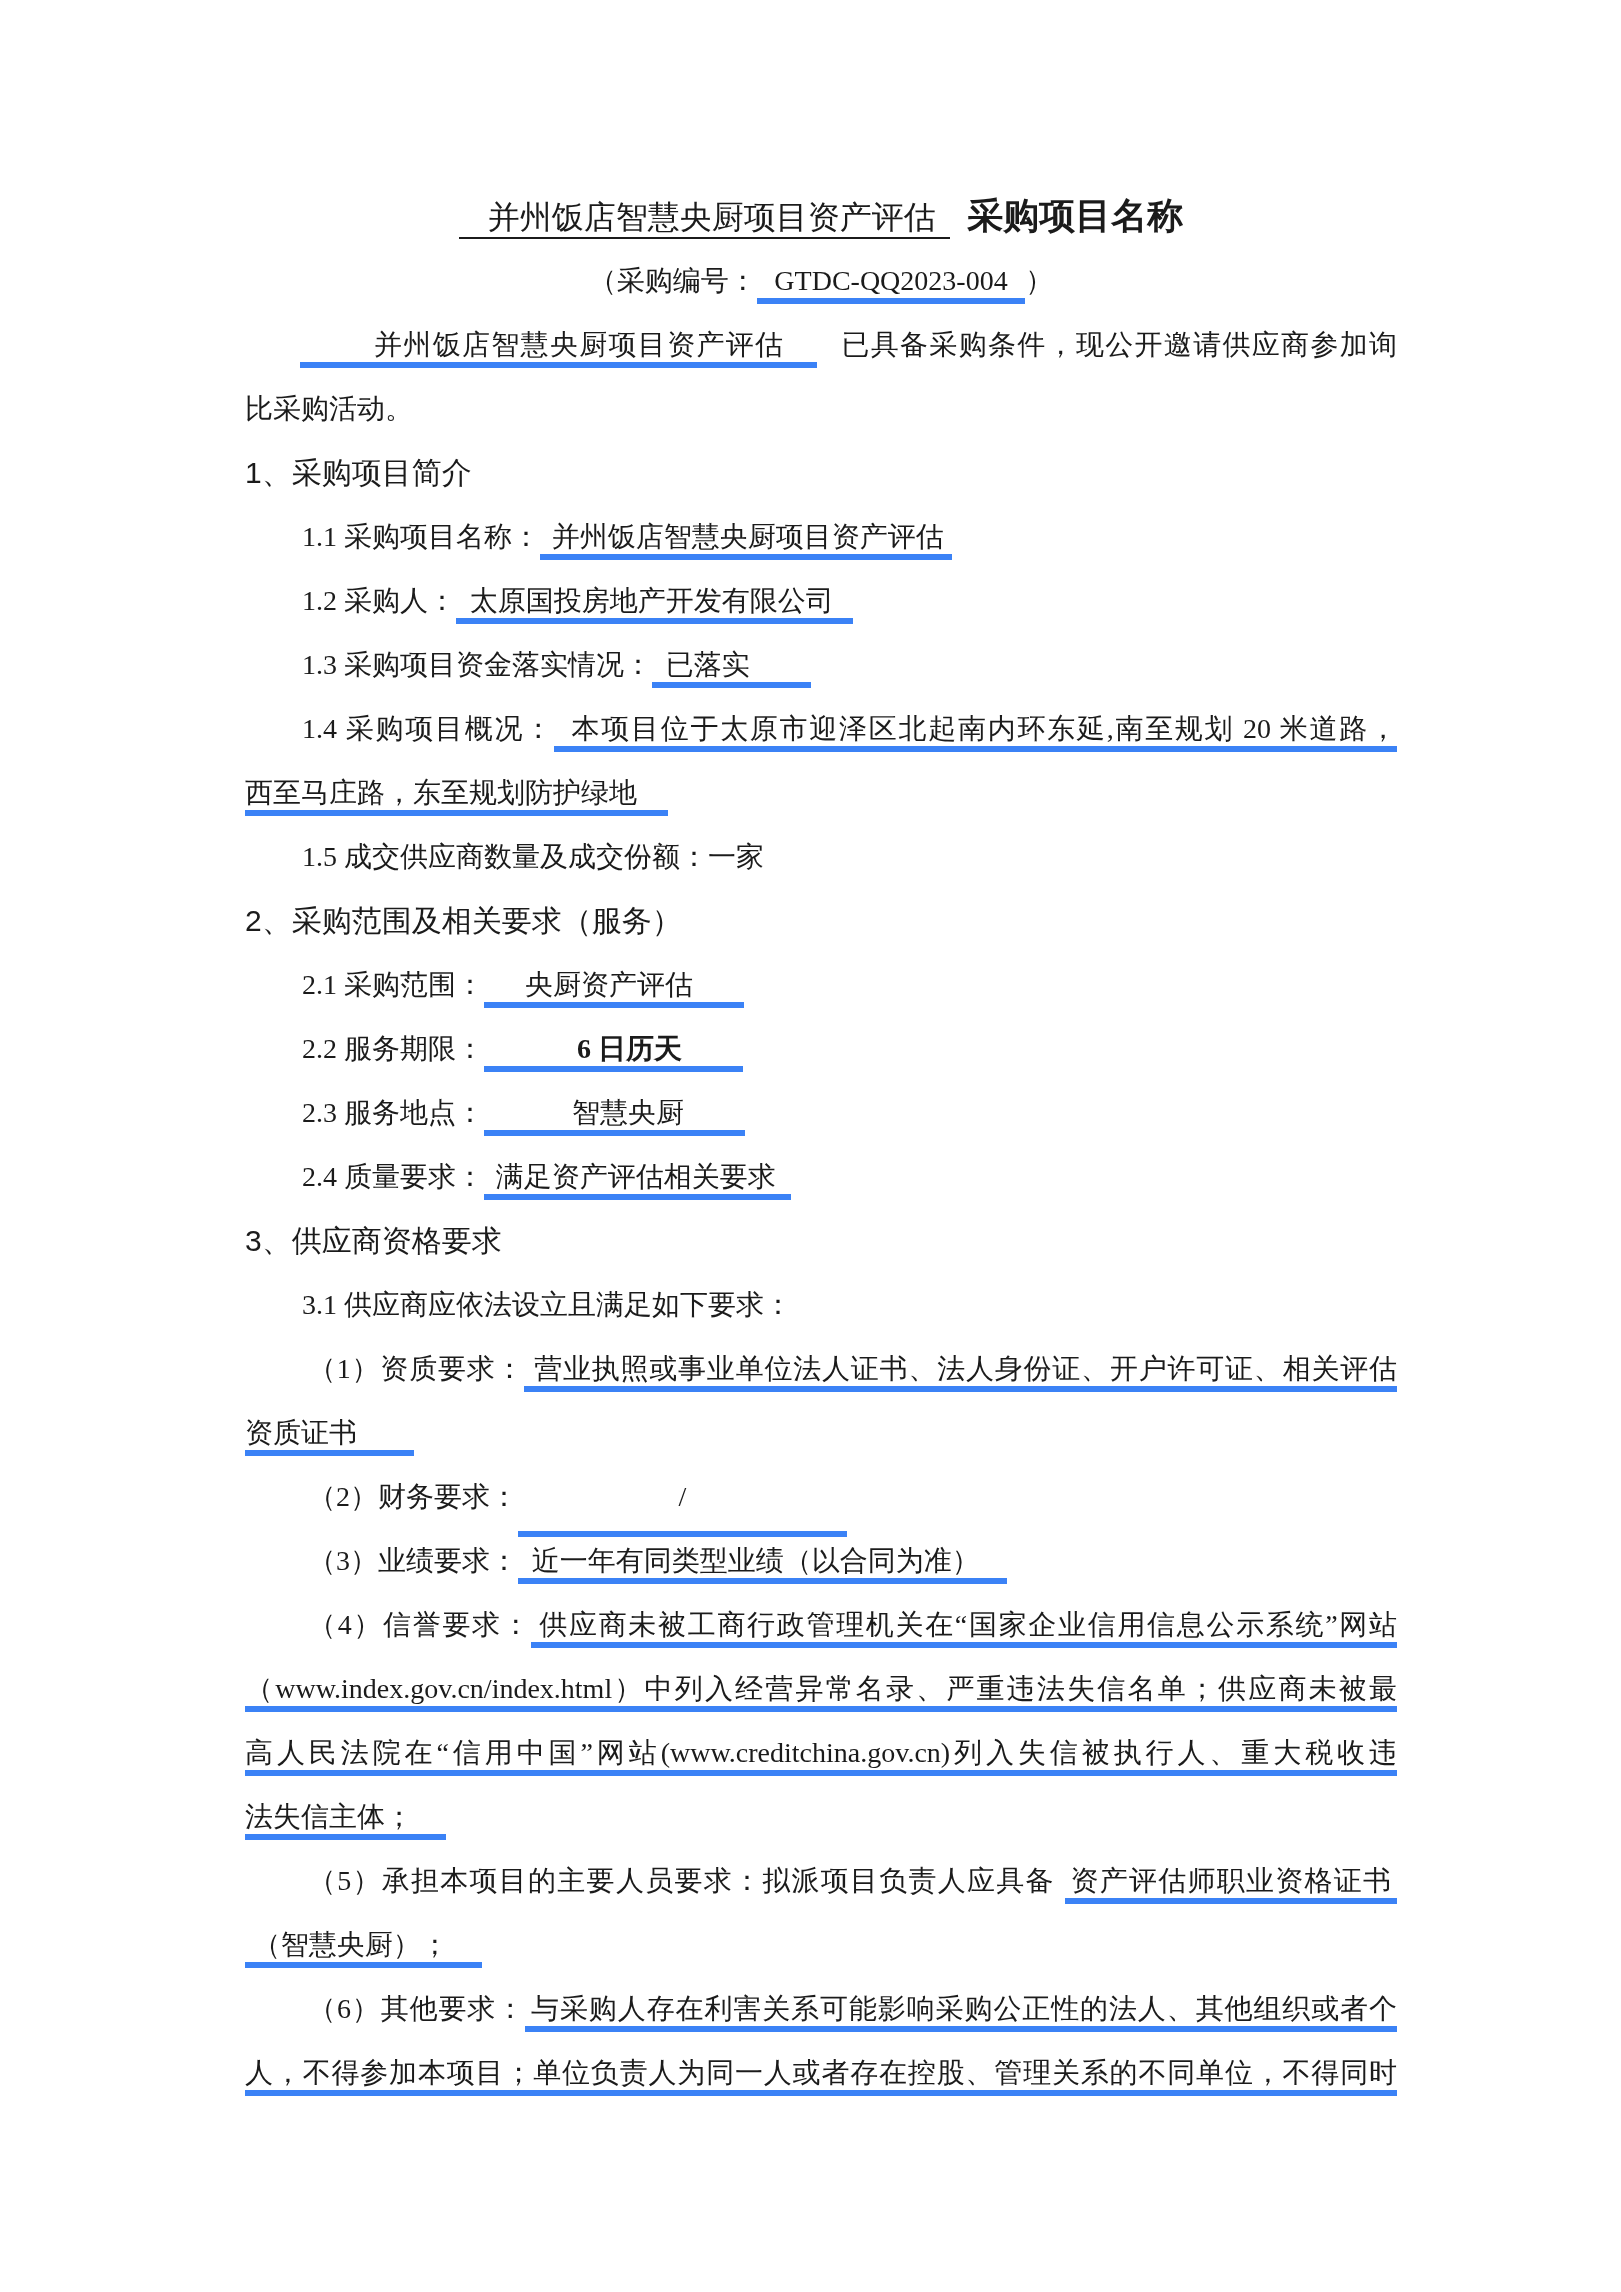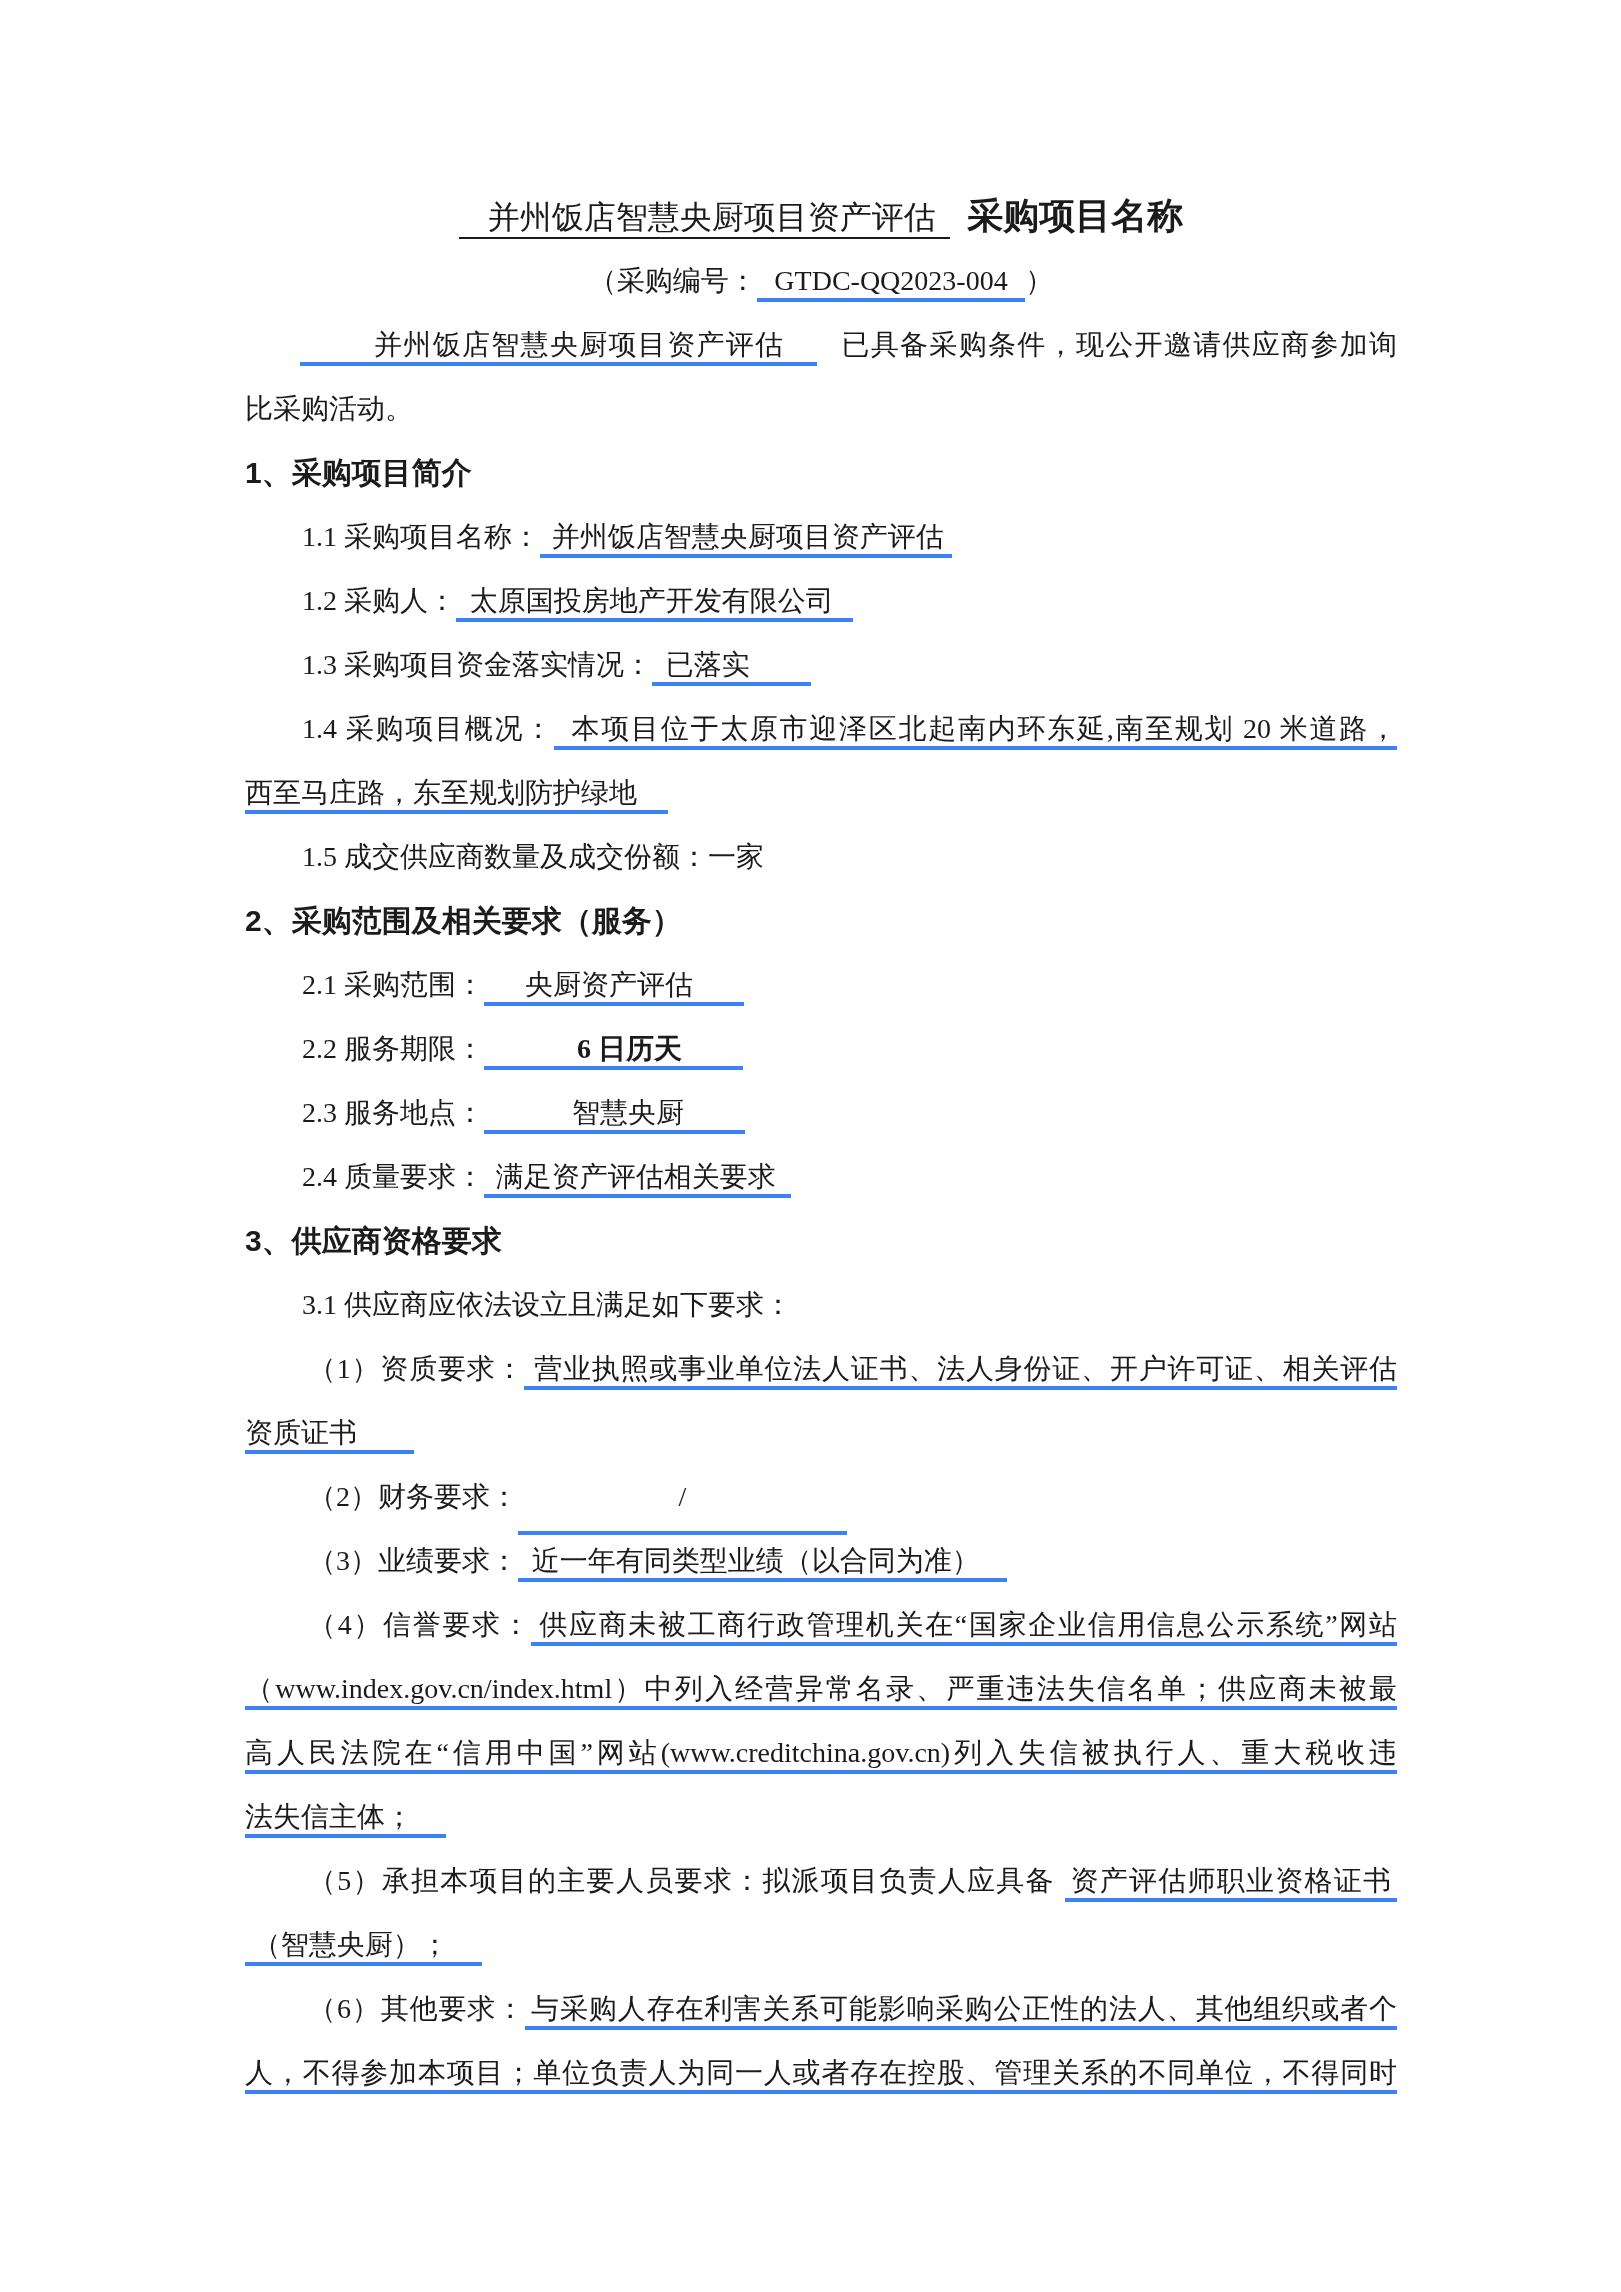--- a/index.html
+++ b/index.html
@@ -11,22 +11,22 @@
     box-sizing:border-box;
     padding:182px 224px 0 245px;
     overflow:hidden;
   }
   .line{height:64px;line-height:64px;font-size:28px;white-space:nowrap;}
   .fill{white-space:normal;text-align:justify;text-align-last:justify;}
   .title-line{height:67px;line-height:67px;text-align:center;white-space:nowrap;}
   .title-project{font-size:32px;border-bottom:2.9px solid #1b1b1b;padding:0 13.7px 2px 29px;}
   .title-suffix{font-size:36px;font-weight:bold;font-family:"Liberation Sans","DejaVu Sans",sans-serif;margin-left:17.6px;}
   .center{text-align:center;}
-  .h{font-weight:bold;font-family:"Liberation Sans","DejaVu Sans",sans-serif;font-size:30px;}
-  .u{border-bottom:4px solid #3b82f6;padding-bottom:2px;}
+  .h{font-weight:normal;font-family:"Liberation Sans","DejaVu Sans",sans-serif;font-size:30px;}
+  .u{border-bottom:6px solid #3b82f6;padding-bottom:2px;}
   .ind{padding-left:57px;}
   .ind2{padding-left:63px;}
   .b{font-weight:bold;}
   .slashbox{display:inline-block;width:329px;text-align:center;}
 </style>
 </head>
 <body>
 
 <div class="page">
 

